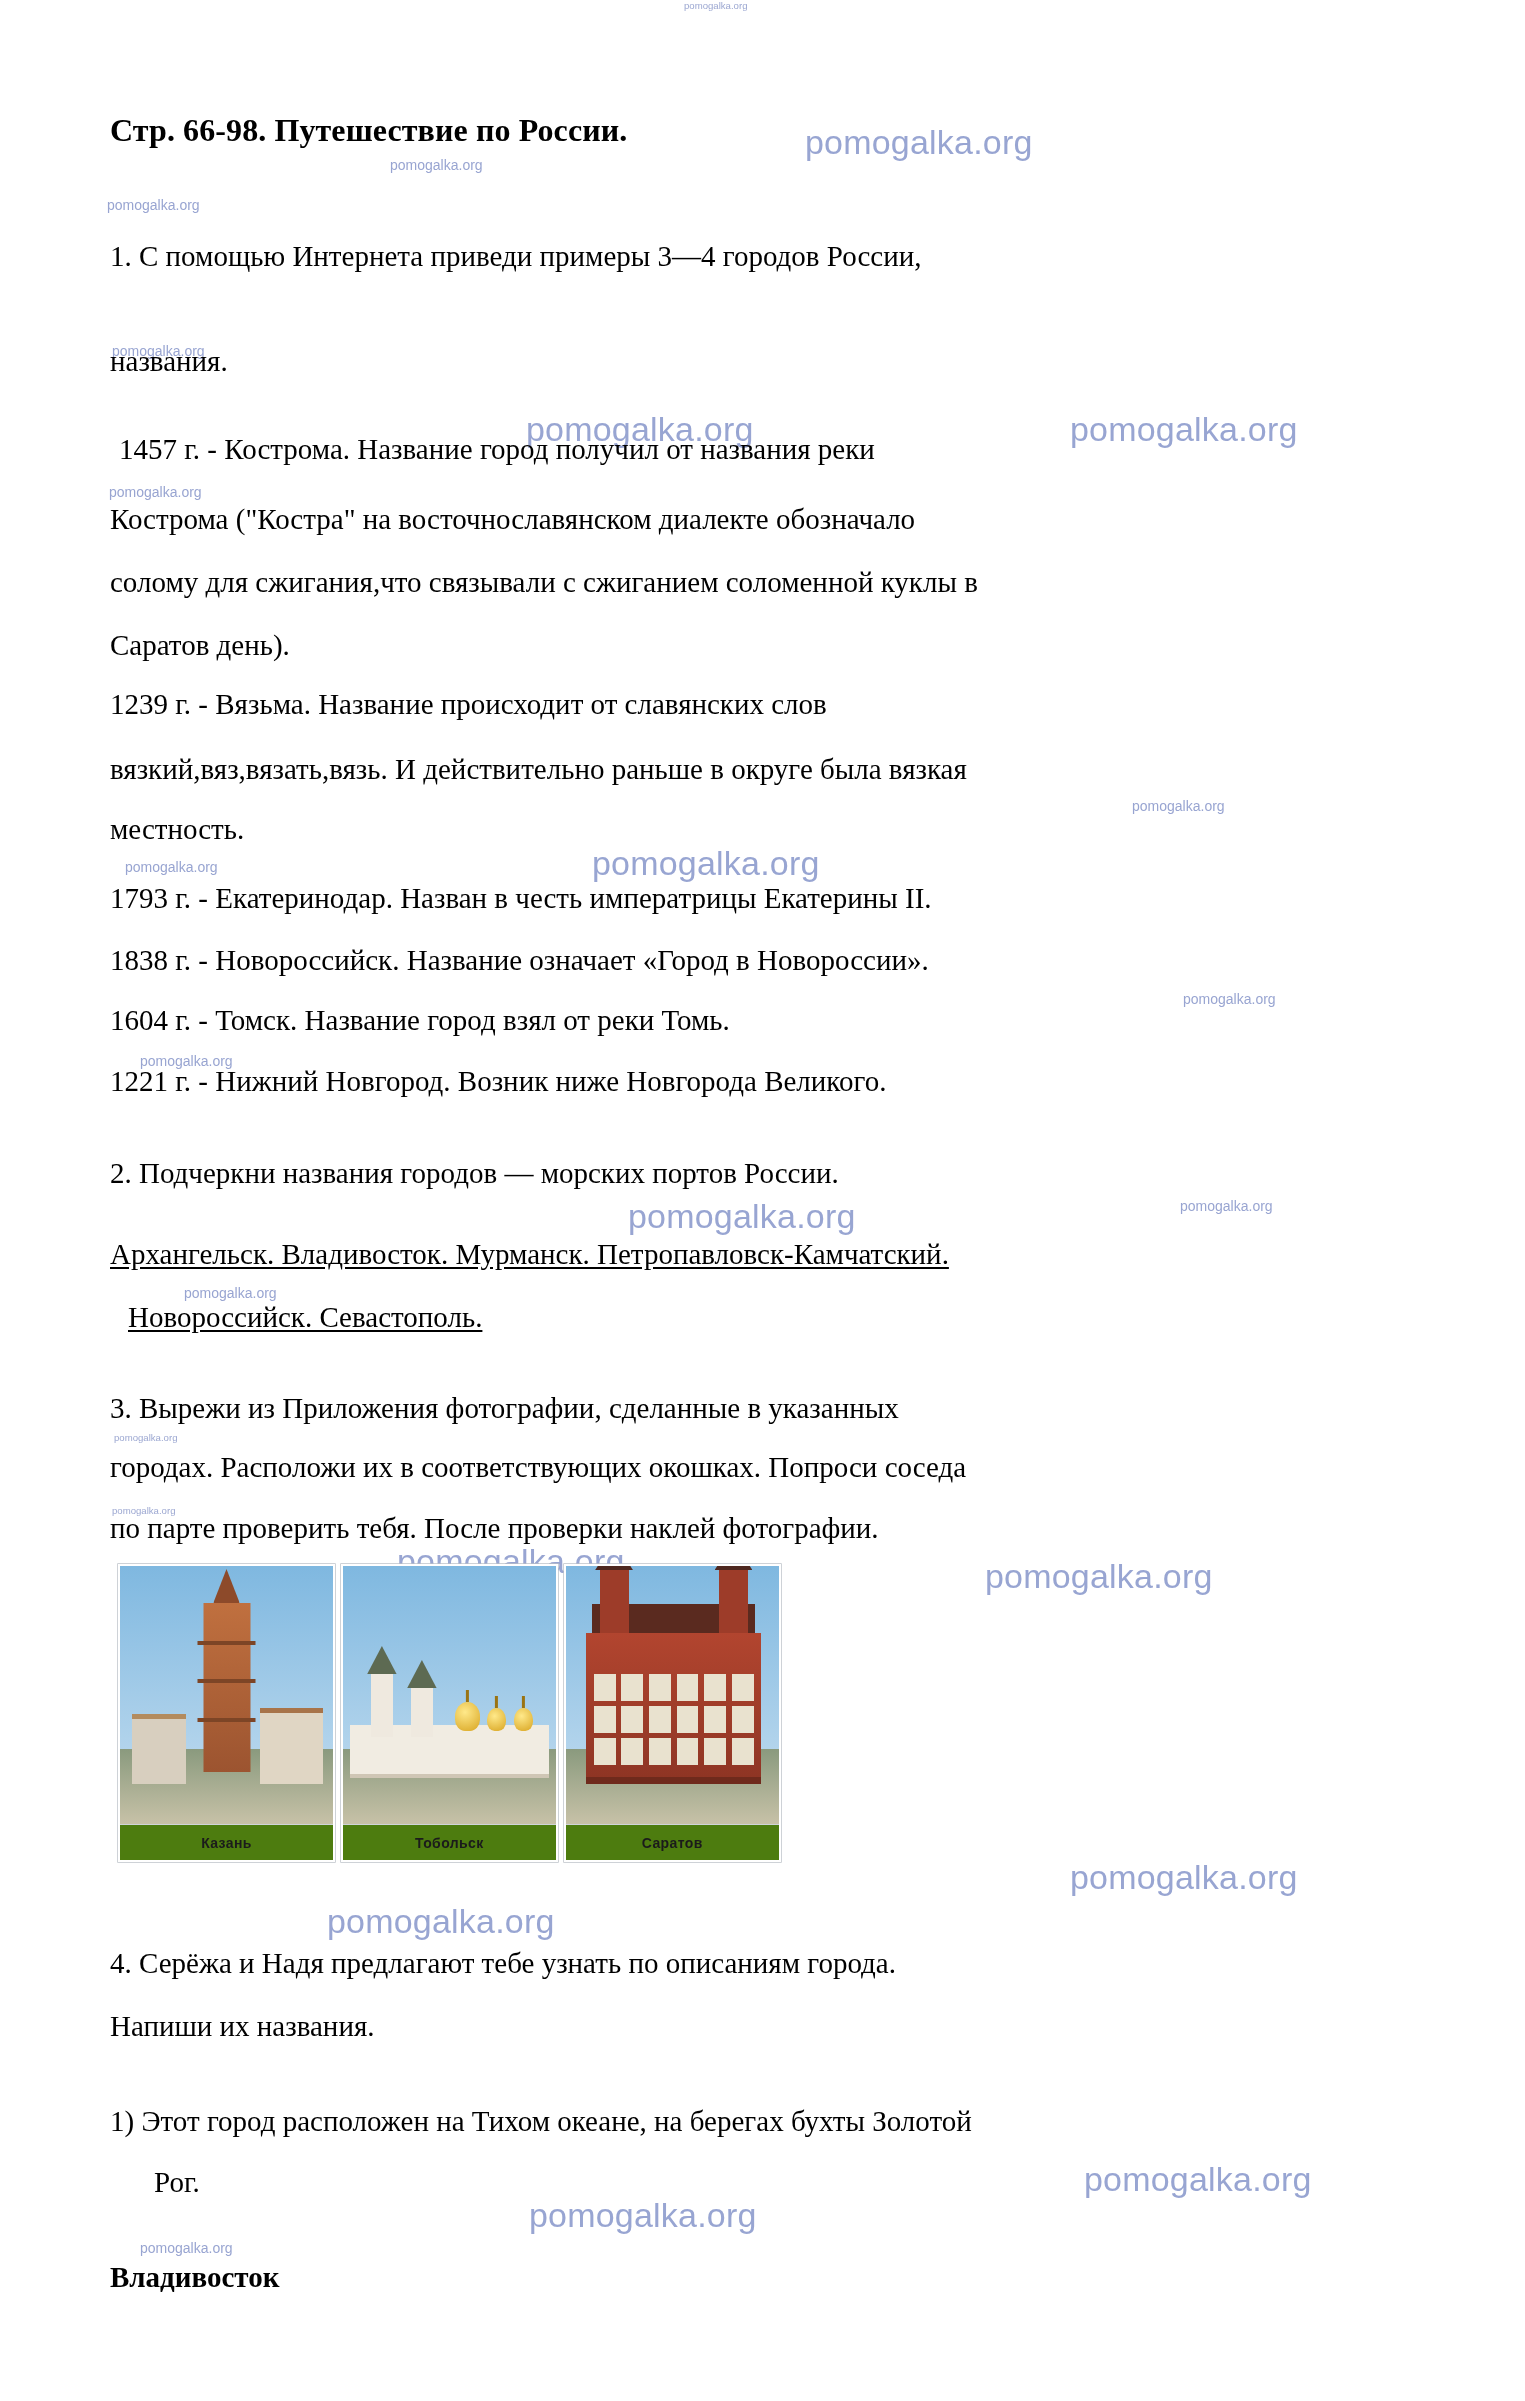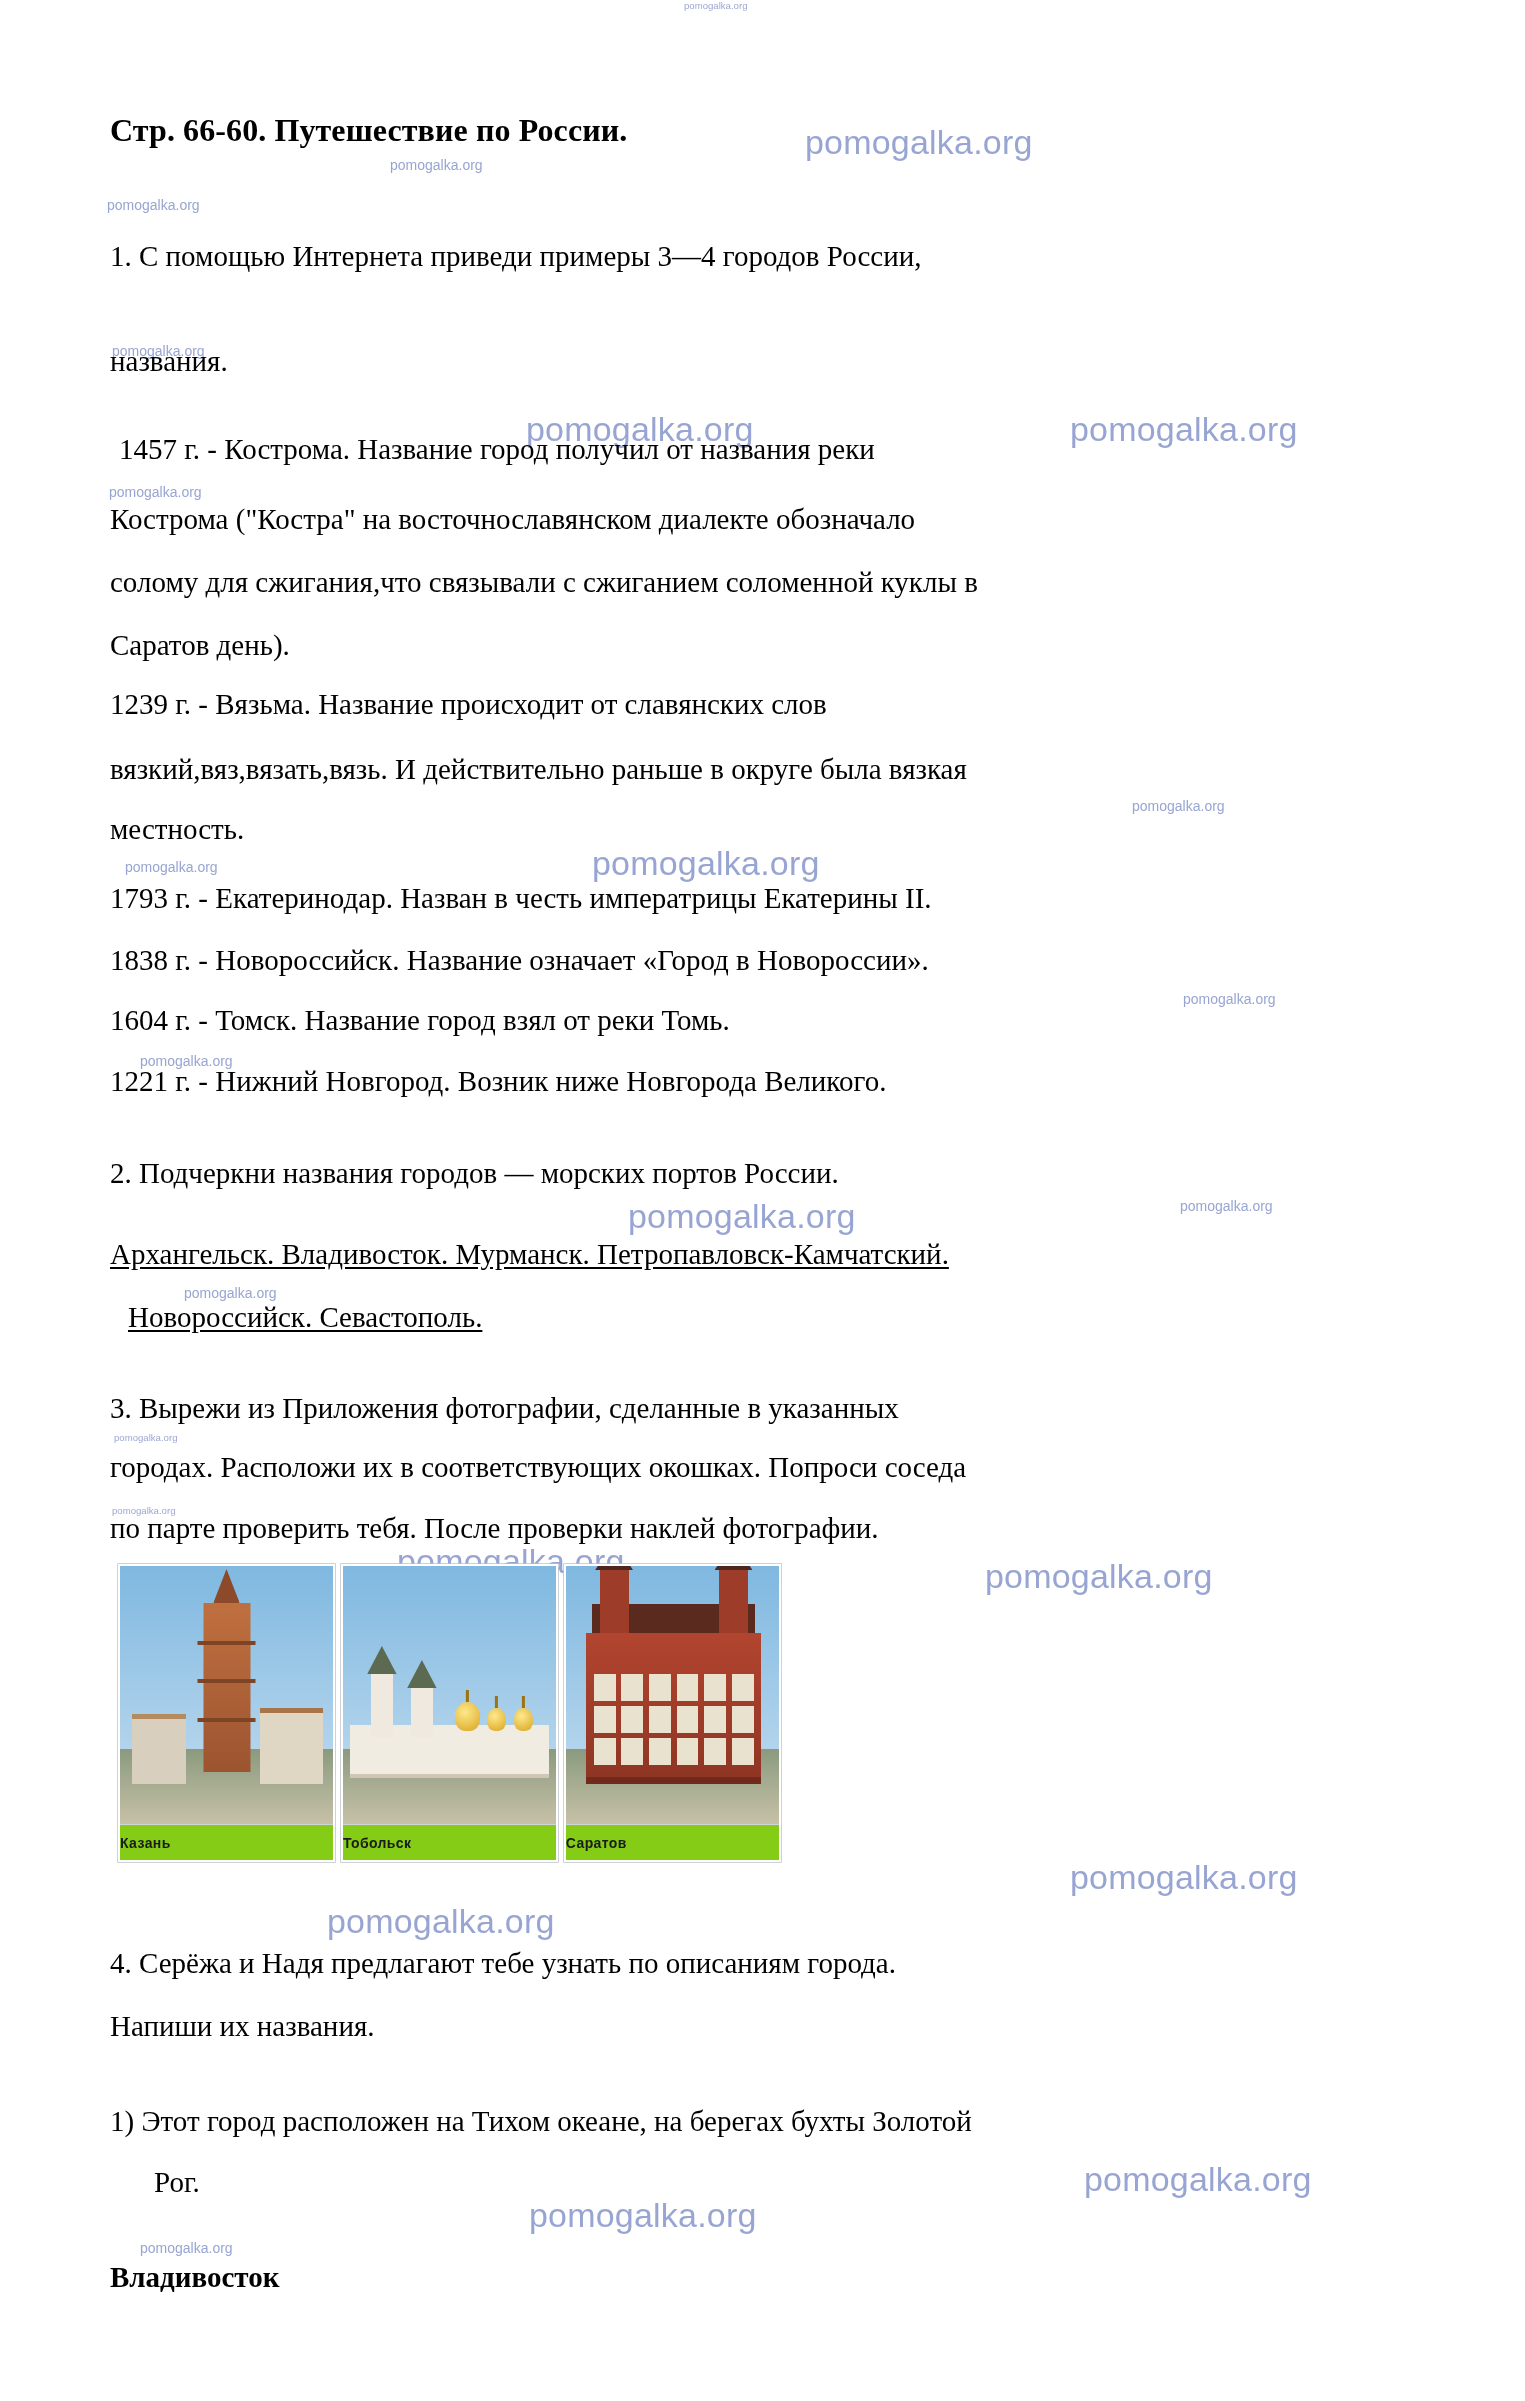--- a/index.html
+++ b/index.html
@@ -90,24 +90,25 @@
   .photo .ground {
     position: absolute;
     left: 0; right: 0; bottom: 35px;
     height: 26%;
     background: linear-gradient(#8a9a7e, #c8c2a8);
   }
   .caption-band {
     position: absolute;
     left: 0; right: 0; bottom: 0;
     height: 35px;
-    background: #84cc16;
+    background: #4d7c0f;
     border-top: 0.7px solid #cfd4d9;
     display: flex;
     align-items: center;
+    justify-content: center;
   }
   .caption-band span {
     font-family: "Liberation Sans", sans-serif;
     font-size: 14px;
     font-weight: bold;
     color: #1b1b1b;
     letter-spacing: 0.4px;
   }
   
   .tower {
@@ -252,21 +253,21 @@
   <span class="wm tiny" style="left:112px; top:1505px;">pomogalka.org</span>
   <span class="wm big" style="left:397px; top:1542px;">pomogalka.org</span>
   <span class="wm big" style="left:985px; top:1557px;">pomogalka.org</span>
   <span class="wm tiny" style="left:169px; top:1580px;">pomogalka.org</span>
   <span class="wm big" style="left:1070px; top:1858px;">pomogalka.org</span>
   <span class="wm big" style="left:327px; top:1902px;">pomogalka.org</span>
   <span class="wm big" style="left:1084px; top:2160px;">pomogalka.org</span>
   <span class="wm big" style="left:529px; top:2196px;">pomogalka.org</span>
   <span class="wm small" style="left:140px; top:2240px;">pomogalka.org</span>
 
-  <div class="title">Стр. 66-60. Путешествие по России.</div>
+  <div class="title">Стр. 66-98. Путешествие по России.</div>
 
   <div class="line" style="left:110px; top:223px;margin-top:16px;">1. С помощью Интернета приведи примеры 3—4 городов России,</div>
   <div class="line" style="left:110px; top:344px;">названия.</div>
 
   <div class="line" style="left:119px; top:432px;">1457 г. - Кострома. Название город получил от названия реки</div>
   <div class="line" style="left:110px; top:502px;">Кострома ("Костра" на восточнославянском диалекте обозначало</div>
   <div class="line" style="left:110px; top:565px;">солому для сжигания,что связывали с сжиганием соломенной куклы в</div>
   <div class="line" style="left:110px; top:628px;">Саратов день).</div>
   <div class="line" style="left:110px; top:687px;">1239 г. - Вязьма. Название происходит от славянских слов</div>
   <div class="line" style="left:110px; top:752px;">вязкий,вяз,вязать,вязь. И действительно раньше в округе была вязкая</div>

